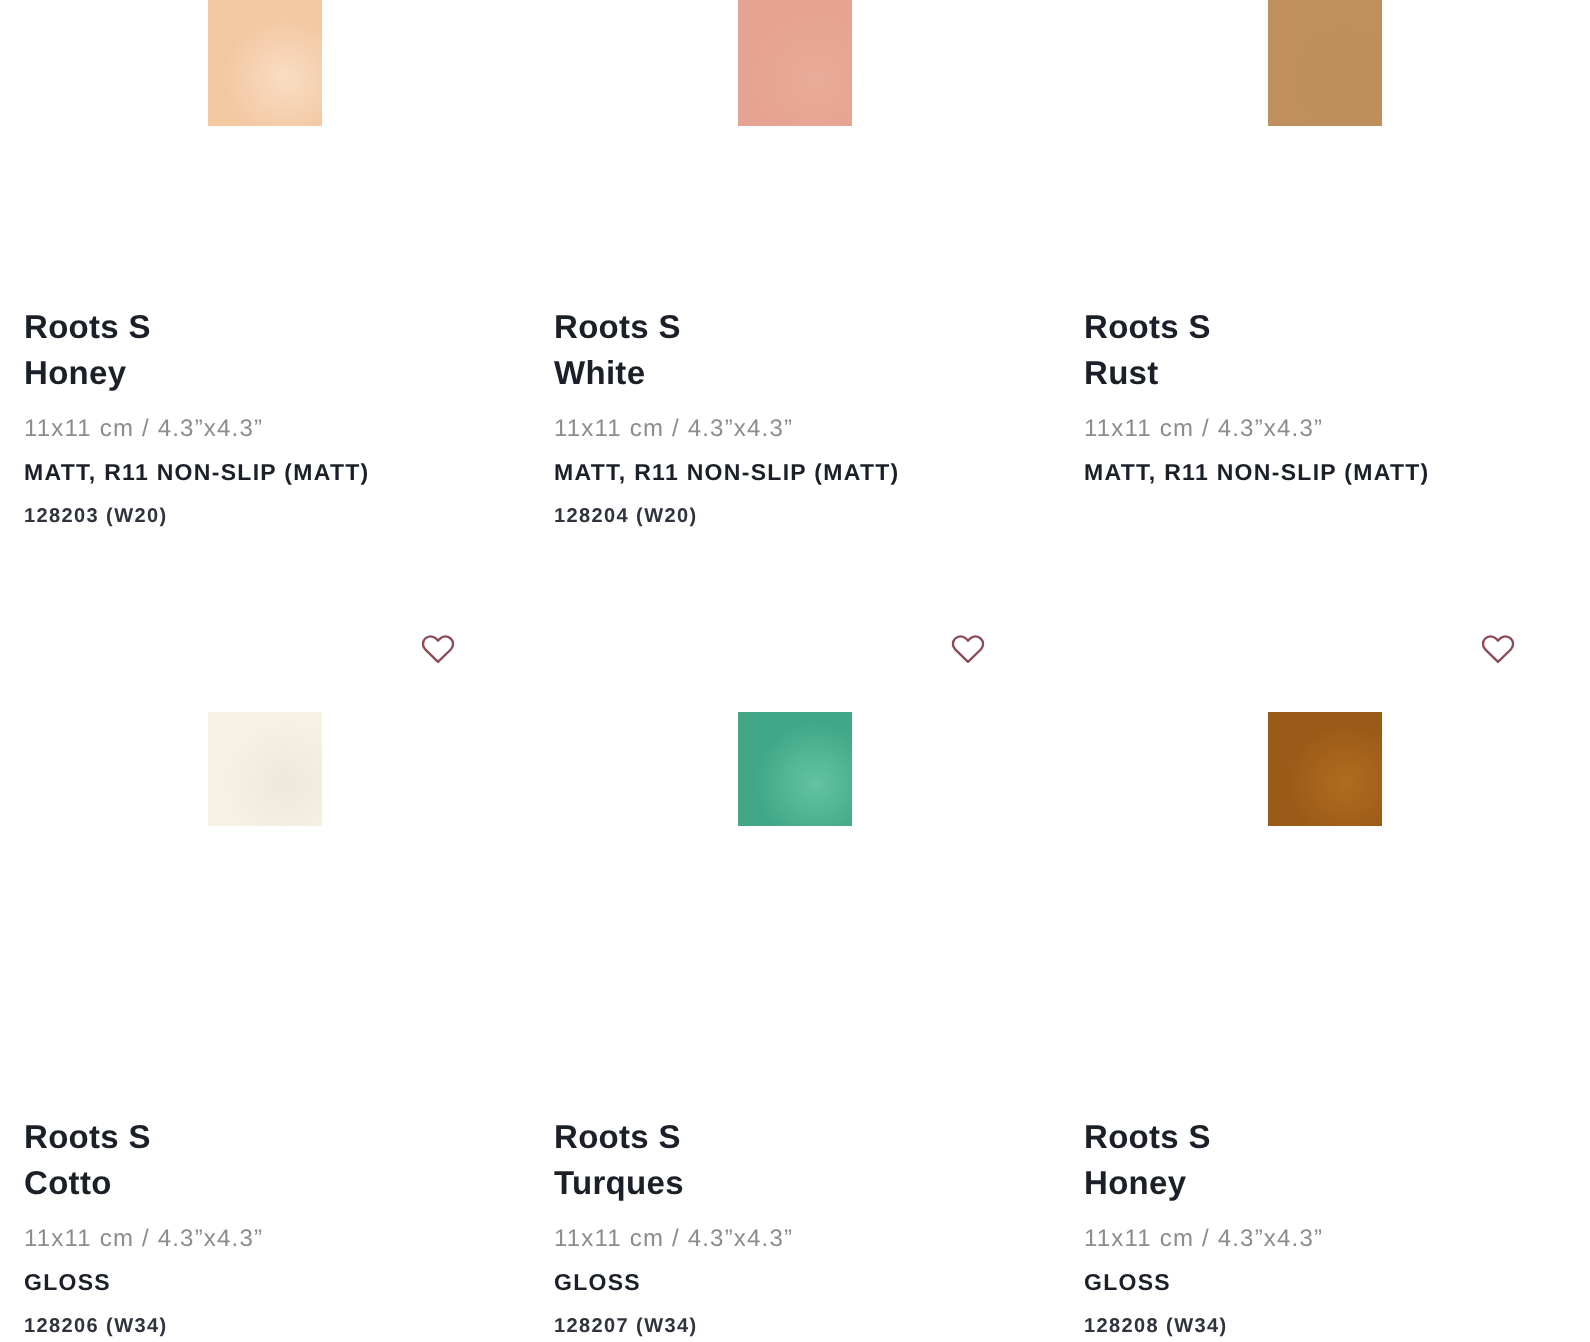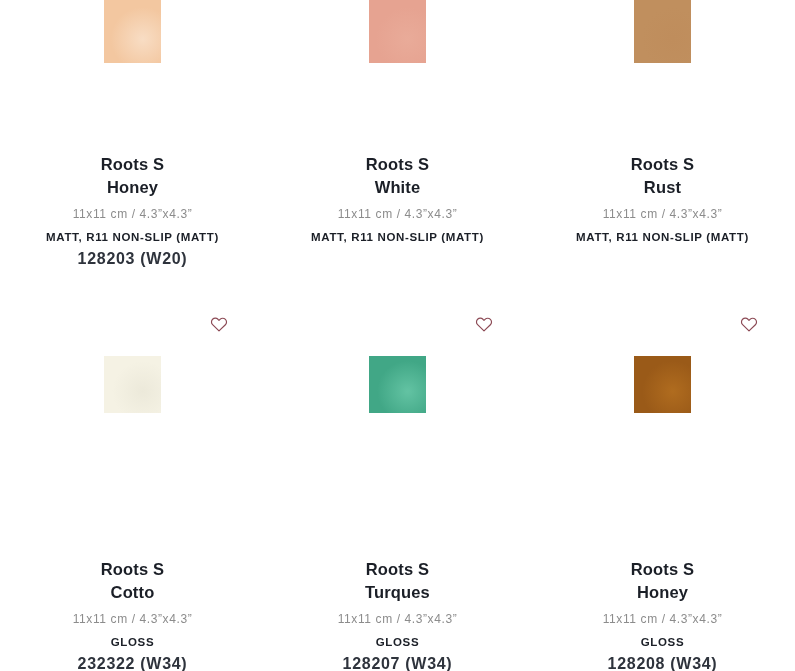--- a/index.html
+++ b/index.html
@@ -75,21 +75,20 @@
     line-height: 0;
   }
   .wishlist-btn svg { display: block; }
 
   .swatch {
     display: block;
     border: 0;
   }
 
   .info {
-    text-align: center;
     width: 100%;
     padding: 0 12px;
   }
 
   .title {
     font-size: 16.5px;
     font-weight: 700;
     color: #1b1f27;
     line-height: 22.5px;
     letter-spacing: 0.15px;
@@ -109,21 +108,21 @@
   .finish {
     font-size: 11.5px;
     font-weight: 700;
     color: #1b1f27;
     letter-spacing: 0.65px;
     line-height: 15px;
     margin: 8px 0 0 0;
   }
 
   .code {
-    font-size: 16px;
+    font-size: 10px;
     font-weight: 700;
     color: #2e333c;
     letter-spacing: 0.7px;
     line-height: 14px;
     margin: 7px 0 0 0;
   }
 
   
   .row1 .info { margin-top: 90px; }
   .row2 .info { margin-top: 90px; }
@@ -154,20 +153,21 @@
       <div class="media">
         <div class="swatch" style="background: radial-gradient(circle at 68% 62%, rgb(233, 171, 153) 0%, rgb(230, 163, 145) 58%, rgb(230, 163, 145) 100%);"></div>
       </div>
       <div class="info">
         <h3 class="title">
           <span class="line">Roots S</span>
           <span class="line">White</span>
         </h3>
         <p class="dimensions">11x11 cm / 4.3”x4.3”</p>
         <p class="finish">MATT, R11 NON-SLIP (MATT)</p>
+        <p class="code">128204 (W20)</p>
       </div>
     </div>
 
     <div class="product-card">
       <div class="media">
         <div class="swatch" style="background: radial-gradient(circle at 68% 62%, rgb(191, 141, 92) 0%, rgb(192, 143, 94) 58%, rgb(192, 143, 94) 100%);"></div>
       </div>
       <div class="info">
         <h3 class="title">
           <span class="line">Roots S</span>
@@ -190,21 +190,21 @@
         </button>
         <div class="swatch" style="background: radial-gradient(circle at 68% 62%, rgb(236, 233, 218) 0%, rgb(245, 242, 228) 58%, rgb(245, 242, 228) 100%);"></div>
       </div>
       <div class="info">
         <h3 class="title">
           <span class="line">Roots S</span>
           <span class="line">Cotto</span>
         </h3>
         <p class="dimensions">11x11 cm / 4.3”x4.3”</p>
         <p class="finish">GLOSS</p>
-        <p class="code">232322 (W34)</p>
+        <p class="code">128206 (W34)</p>
       </div>
     </div>
 
     <div class="product-card">
       <div class="media">
         <button class="wishlist-btn" aria-label="Add to wishlist">
           <svg width="18" height="16" viewBox="0 0 24 22" fill="none">
             <path d="M12 20.5 3.2 11.9a5.2 5.2 0 0 1 0-7.4 5.2 5.2 0 0 1 7.4 0L12 6l1.4-1.4a5.2 5.2 0 0 1 7.4 0 5.2 5.2 0 0 1 0 7.4z" stroke="#8c4a55" stroke-width="1.6" stroke-linejoin="round" fill="none"></path>
           </svg>
         </button>

